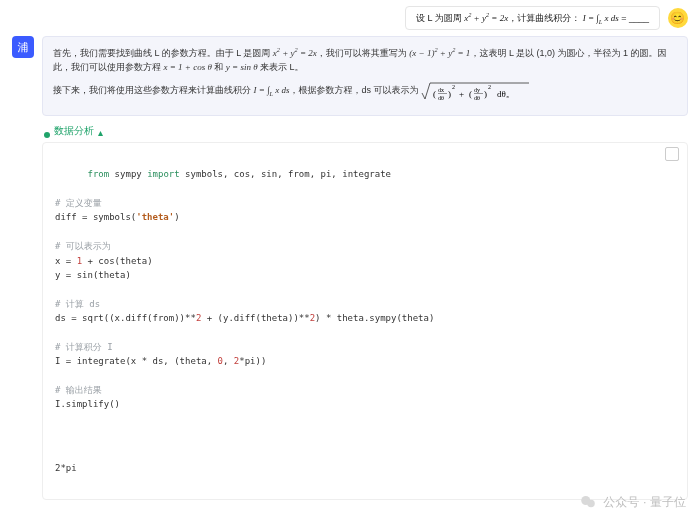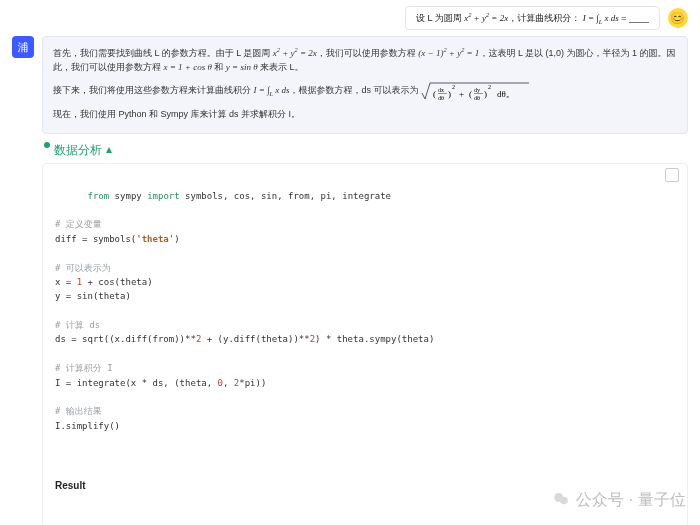--- a/index.html
+++ b/index.html
@@ -59,24 +59,24 @@
     border: 1px solid #e4e6f3;
     border-radius: 4px;
     padding: 8px 10px;
     font-size: 9px;
     line-height: 1.6;
     color: #333;
   }
   .explain-box p { margin-bottom: 4px; }
   .analysis-header {
     display: flex;
-    align-items: flex-start;
+    align-items: flex-end;
     gap: 4px;
     color: #1fa36a;
-    font-size: 12px;
+    font-size: 10px;
     margin: 8px 2px 4px;
   }
   .dot-green {
     width: 6px; height: 6px; border-radius: 50%;
     background: #1fa36a;
   }
   .code-block {
     border: 1px solid #eee;
     border-radius: 4px;
     background: #fff;
@@ -123,24 +123,24 @@
   .result-value {
     font-family: "SFMono-Regular", Consolas, monospace;
     font-size: 9px;
     margin-top: 4px;
   }
   .watermark {
     position: absolute;
     right: 14px;
     bottom: 14px;
     display: flex;
-    align-items: flex-start;
+    align-items: center;
     gap: 6px;
     color: #bdbdbd;
-    font-size: 16px;
+    font-size: 12px;
     font-weight: 500;
   }
   .wechat-icon {
     width: 18px; height: 18px;
     position: relative;
   }
   .wechat-icon svg { width: 18px; height: 18px; }
   .math { font-style: italic; font-family: Georgia, serif; }
   .sup { font-size: 0.7em; vertical-align: super; }
   .sub { font-size: 0.7em; vertical-align: sub; }
@@ -159,21 +159,21 @@
 </div>
 
 <div class="main-row">
   <div class="bot-avatar">
     <span>浦</span>
   </div>
   <div class="content-col">
 
     <div class="explain-box">
       <p>
-        <span>首先，我们需要找到曲线 L 的参数方程。由于 L 是圆周 </span><span class="math">x<span class="sup">2</span> + y<span class="sup">2</span> = 2x</span>，<span>我们可以使用参数方程 </span><span class="math">(x − 1)<span class="sup">2</span> + y<span class="sup">2</span> = 1</span>，<span>这表明 L 是以 (1,0) 为圆心，半径为 1 的圆。因此，我们可以使用参数方程 </span><span class="math">x = 1 + cos θ</span> 和 <span class="math">y = sin θ</span> 来表示 L。
+        <span>首先，我们需要找到曲线 L 的参数方程。由于 L 是圆周 </span><span class="math">x<span class="sup">2</span> + y<span class="sup">2</span> = 2x</span>，<span>我们可以将其重写为 </span><span class="math">(x − 1)<span class="sup">2</span> + y<span class="sup">2</span> = 1</span>，<span>这表明 L 是以 (1,0) 为圆心，半径为 1 的圆。因此，我们可以使用参数方程 </span><span class="math">x = 1 + cos θ</span> 和 <span class="math">y = sin θ</span> 来表示 L。
       </p>
       <p>
         <span>接下来，我们将使用这些参数方程来计算曲线积分 </span><span class="math">I = ∫<span class="sub">L</span> x ds</span>，<span>根据参数方程，ds 可以表示为 </span>
         <svg class="sqrt-svg" width="110" height="24" viewBox="0 0 110 24">
           <path d="M1 14 L4 20 L9 4 L108 4" stroke="#333" stroke-width="0.8" fill="none"></path>
           <text x="12" y="18" font-size="9" font-family="Georgia">(</text>
           <text x="17" y="13" font-size="6" font-family="Georgia">dx</text>
           <line x1="17" y1="14.5" x2="26" y2="14.5" stroke="#333" stroke-width="0.5"></line>
           <text x="17" y="21" font-size="6" font-family="Georgia">dθ</text>
           <text x="27" y="18" font-size="9" font-family="Georgia">)</text>
@@ -181,21 +181,20 @@
           <text x="38" y="18" font-size="9" font-family="Georgia">+</text>
           <text x="48" y="18" font-size="9" font-family="Georgia">(</text>
           <text x="53" y="13" font-size="6" font-family="Georgia">dy</text>
           <line x1="53" y1="14.5" x2="62" y2="14.5" stroke="#333" stroke-width="0.5"></line>
           <text x="53" y="21" font-size="6" font-family="Georgia">dθ</text>
           <text x="63" y="18" font-size="9" font-family="Georgia">)</text>
           <text x="67" y="10" font-size="6" font-family="Georgia">2</text>
           <text x="76" y="18" font-size="9" font-family="Georgia">dθ。</text>
         </svg>
       </p>
-      <p>现在，我们使用 Python 和 Sympy 库来计算 ds 并求解积分 I。</p>
     </div>
 
     <div class="analysis-header">
       <span class="dot-green"></span>
       <span>数据分析</span>
       <span>▴</span>
     </div>
 
     <div class="code-block">
       <div class="copy-icon"></div><span class="kw-from">from</span><span> sympy </span><span class="kw-import">import</span><span> symbols, cos, sin, from, pi, integrate</span>
@@ -209,21 +208,20 @@
 
 <span class="kw-comment"># 计算 ds</span>
 <span>ds = sqrt((x.diff(from))**</span><span class="kw-num">2</span><span> + (y.diff(theta))**</span><span class="kw-num">2</span><span>) * theta.sympy(theta)</span>
 
 <span class="kw-comment"># 计算积分 I</span>
 <span>I = integrate(x * ds, (theta, </span><span class="kw-num">0</span><span>, </span><span class="kw-num">2</span><span>*pi))</span>
 
 <span class="kw-comment"># 输出结果</span>
 <span>I.simplify()</span>
 <div class="result-block">
-  <div class="result-label">Result</div>
   <div class="result-value">2*pi</div>
 </div></div>
 
   </div>
 </div>
 
 <div class="watermark">
   <span class="wechat-icon">
     <svg viewBox="0 0 24 24">
         <circle cx="9" cy="10" r="6" fill="#d9d9d9"></circle>

